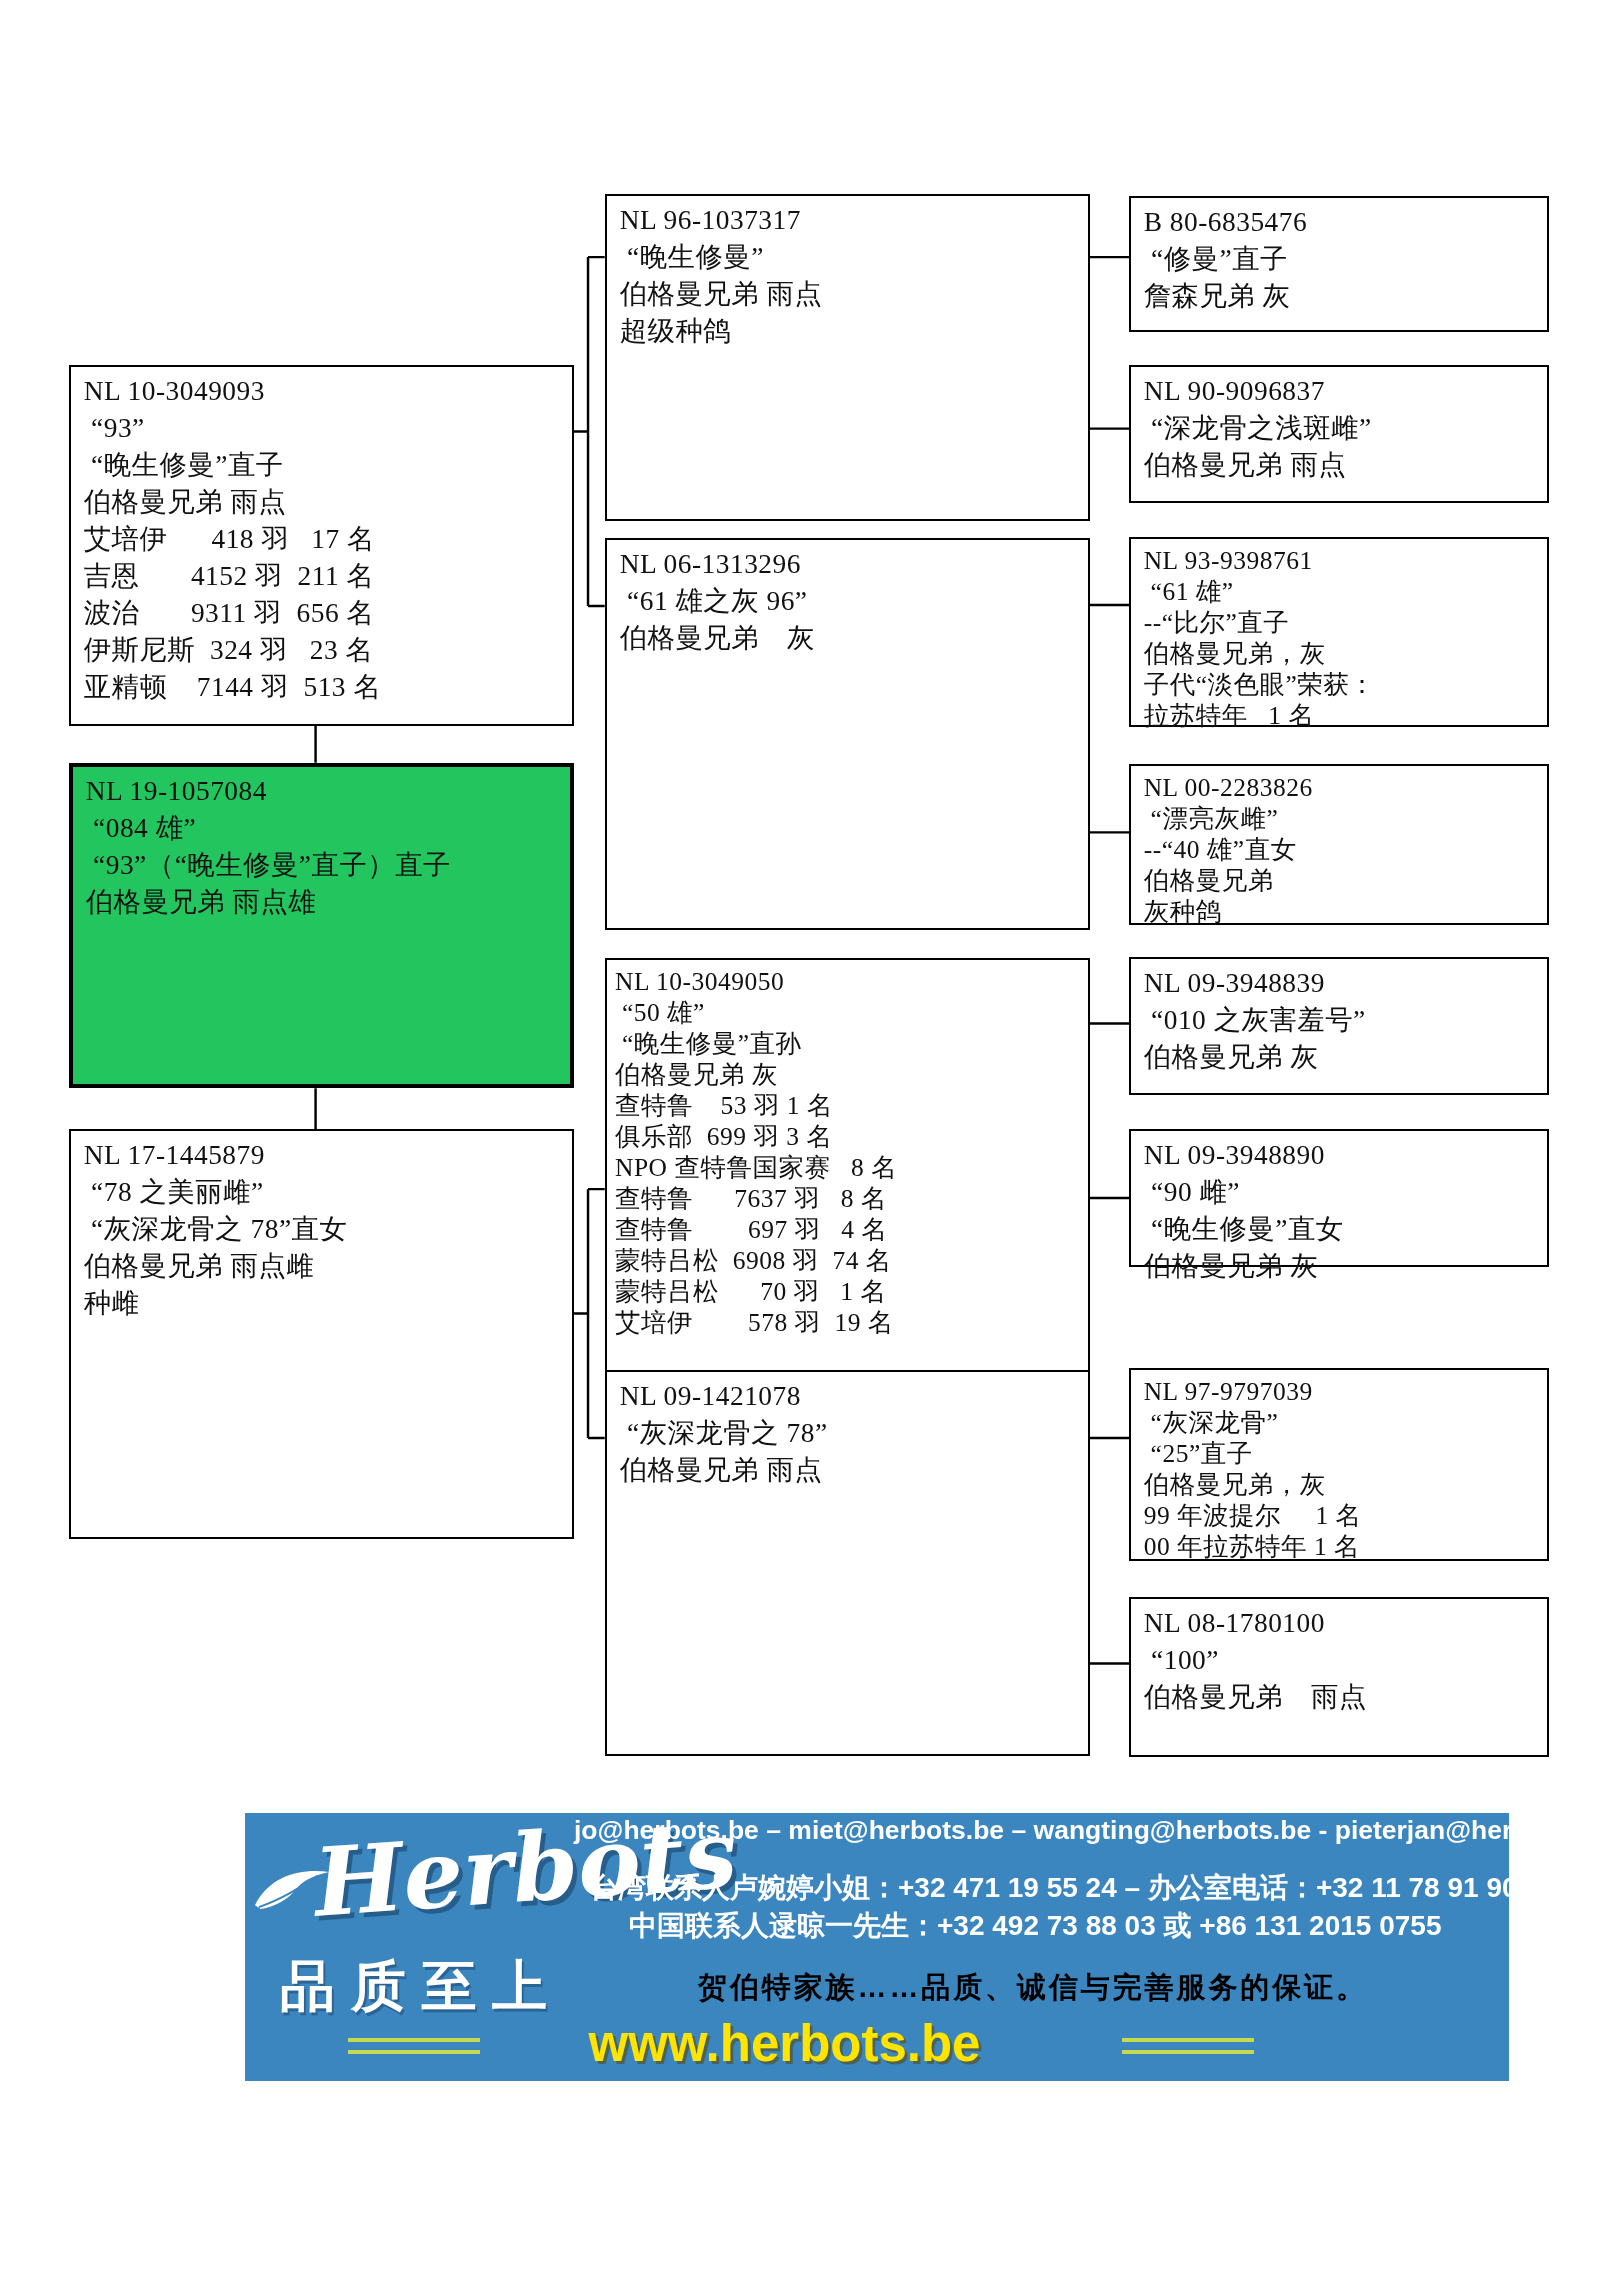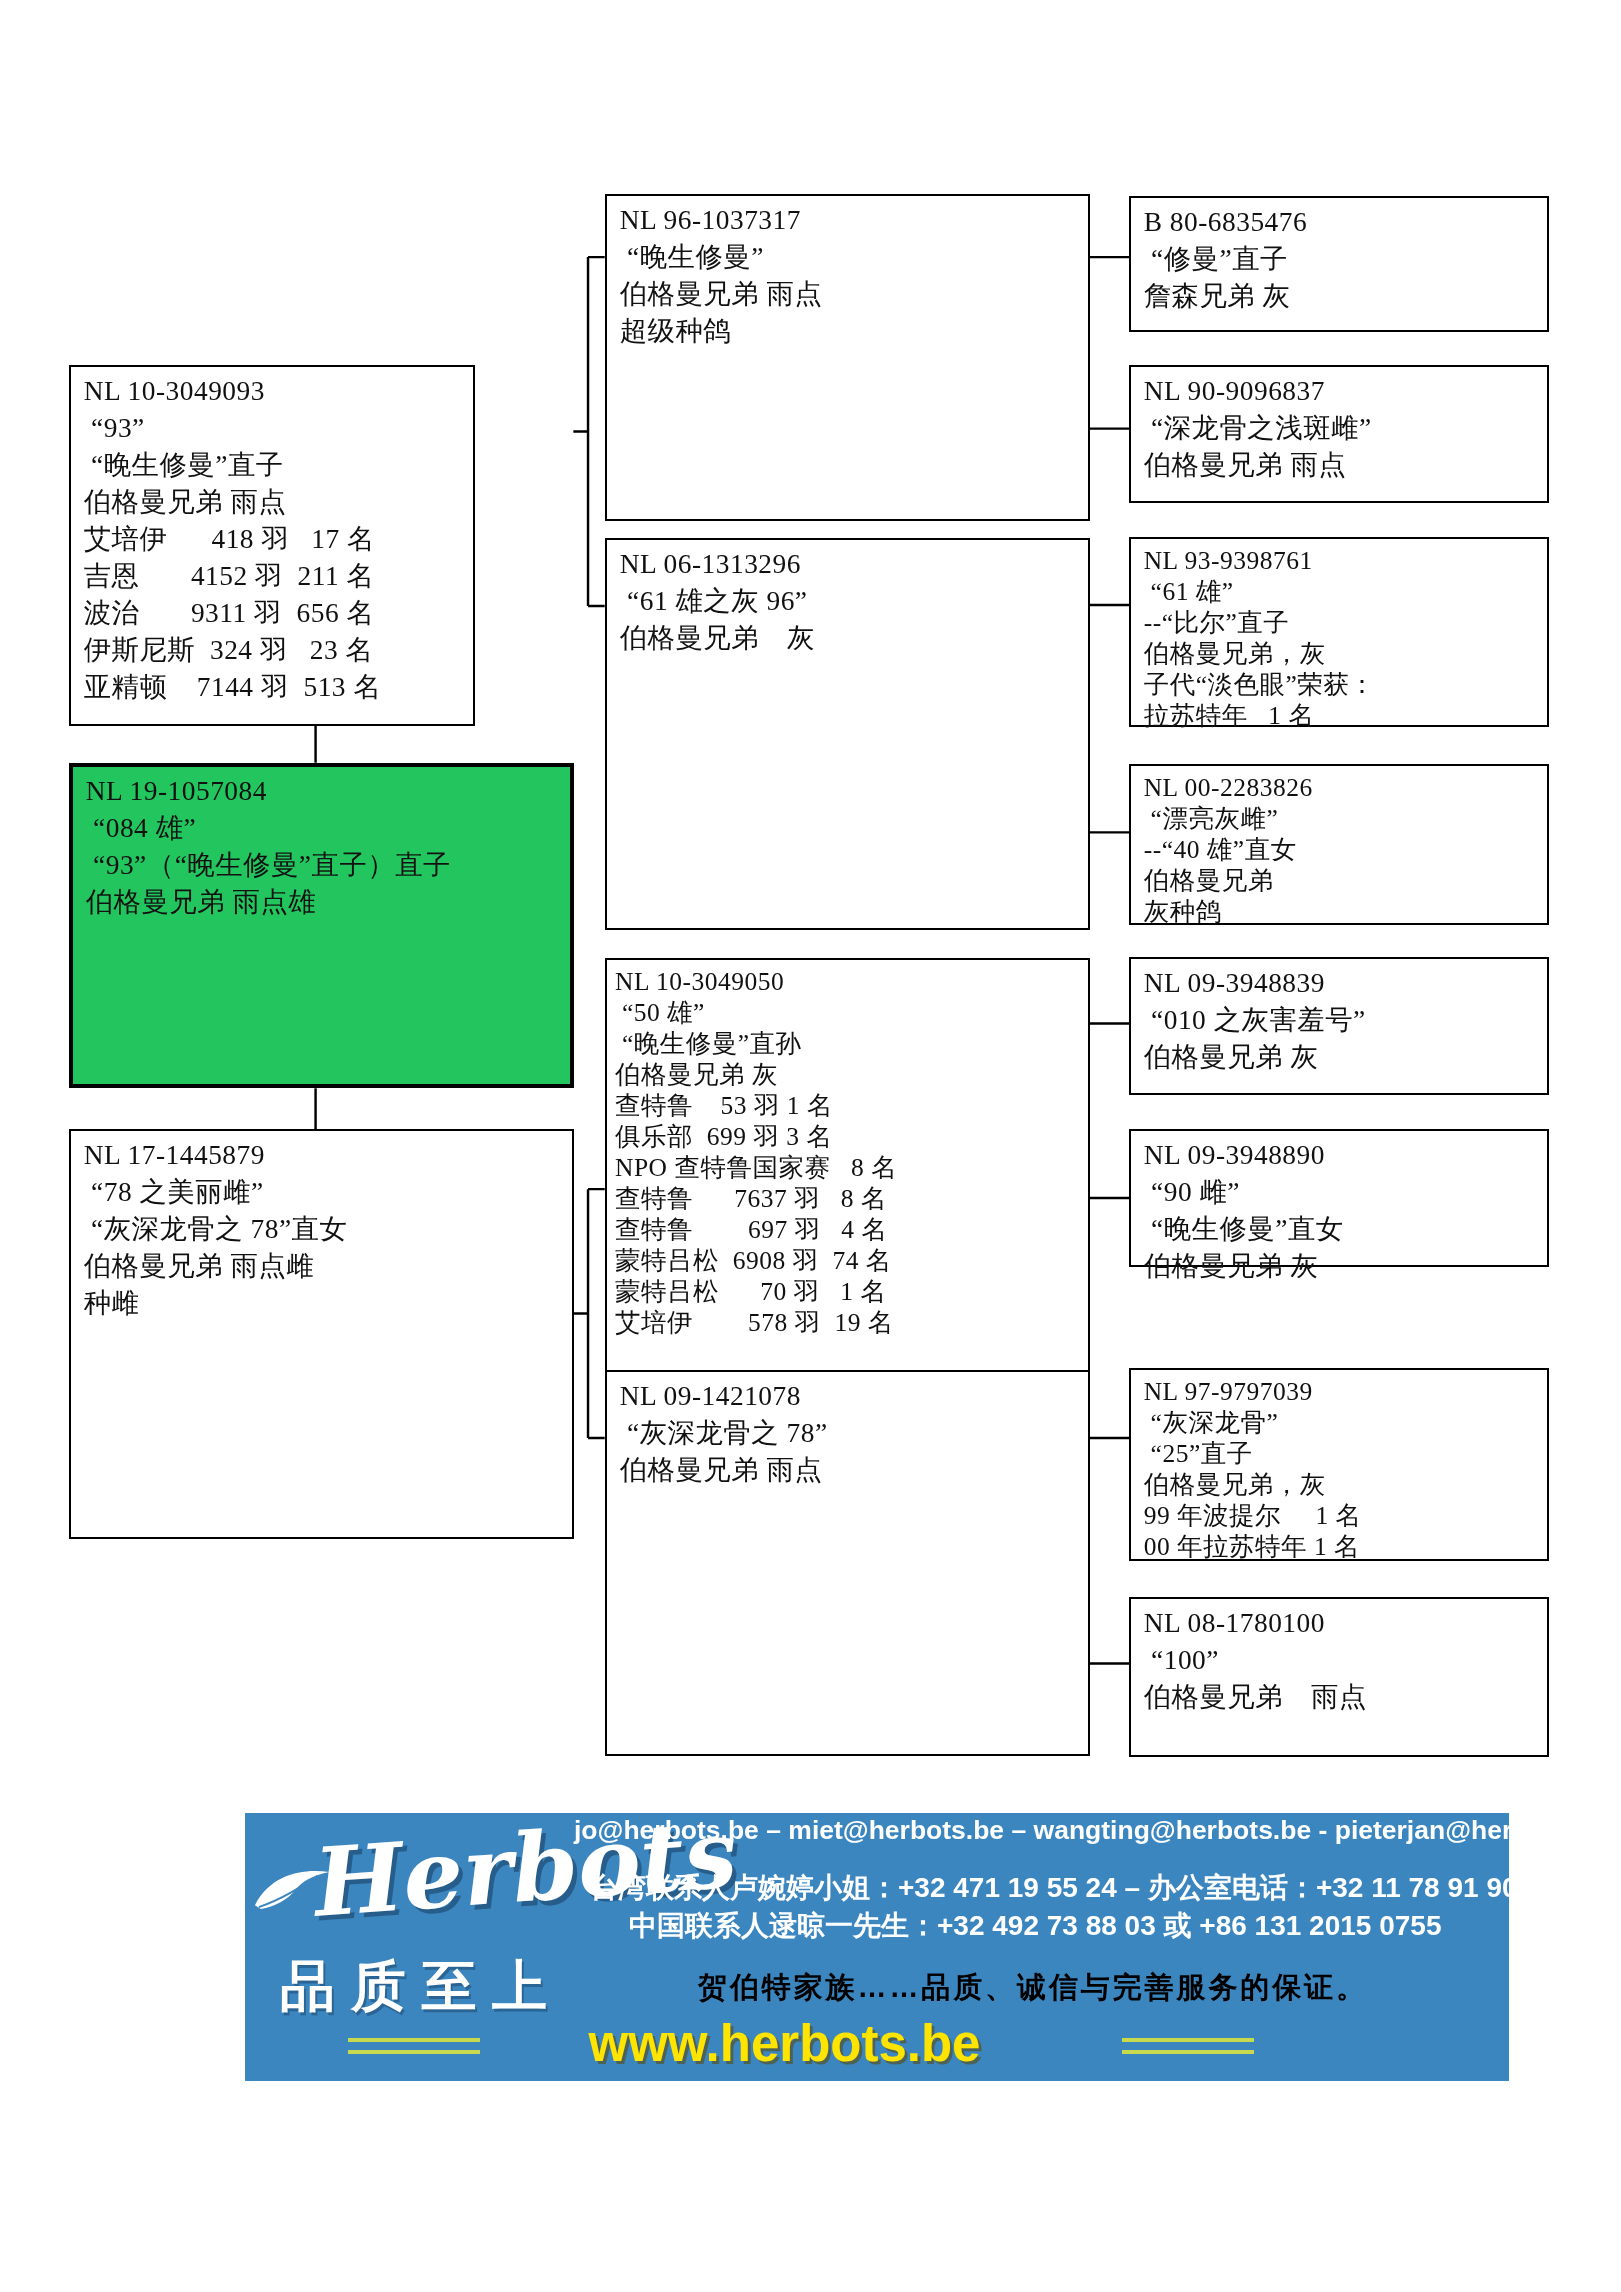--- a/index.html
+++ b/index.html
@@ -51,21 +51,21 @@
              M1112,262 H1152
              M1112,437 H1152
              M1112,617 H1152
              M1112,849 H1152
              M1112,1044 H1152
              M1112,1222 H1152
              M1112,1467 H1152
              M1112,1697 H1152" stroke="#000" stroke-width="2.5" fill="none"></path>
   </svg>
 
-  <div class="pbox" style="left:69px;top:365px;width:406px;height:361px;">
+  <div class="pbox" style="left:69px;top:365px;width:505px;height:361px;">
       <div class="bline">NL 10-3049093</div>
       <div class="bline"> “93”</div>
       <div class="bline"> “晚生修曼”直子</div>
       <div class="bline">伯格曼兄弟 雨点</div>
       <div class="bline">艾培伊      418 羽   17 名</div>
       <div class="bline">吉恩       4152 羽  211 名</div>
       <div class="bline">波治       9311 羽  656 名</div>
       <div class="bline">伊斯尼斯  324 羽   23 名</div>
       <div class="bline">亚精顿    7144 羽  513 名</div>
     </div>

